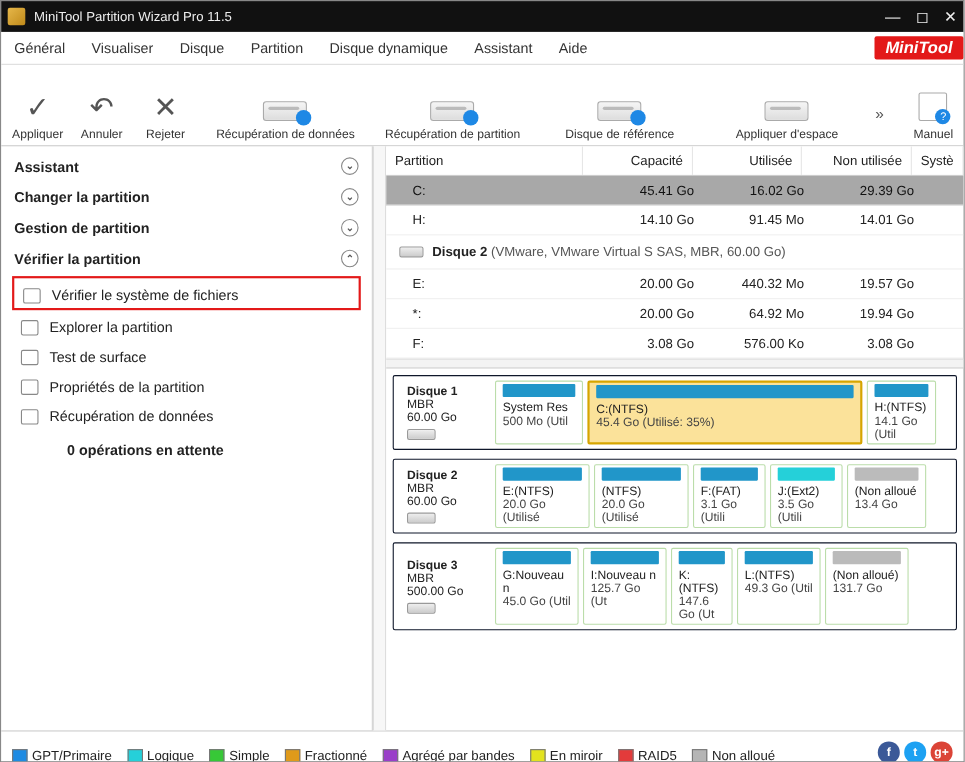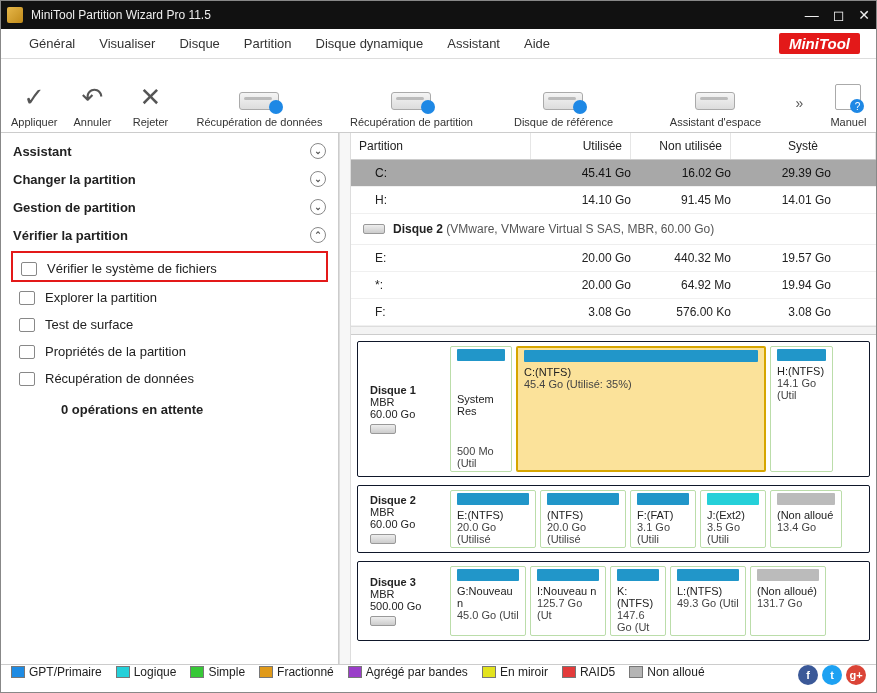--- a/index.html
+++ b/index.html
@@ -1,21 +1,21 @@
 <!DOCTYPE html>
 <html><head>
 <meta charset="utf-8">
 <style>
   * { box-sizing: border-box; margin: 0; padding: 0; font-family: "Segoe UI", Tahoma, sans-serif; }
   body { width: 877px; height: 693px; background: #fff; border:1px solid #888; overflow:hidden; font-size:12px; color:#222;}
   .titlebar { background:#111; color:#eee; height:28px; display:flex; align-items:center; padding:0 6px; }
   .titlebar .appicon { width:16px; height:16px; margin-right:8px; background:linear-gradient(135deg,#e6b74a,#c08a1a); border-radius:2px;}
   .titlebar .wincontrols { margin-left:auto; display:flex; gap:14px; font-size:14px; }
   .titlebar .wincontrols span{cursor:default;}
-  .menubar { height:30px; display:flex; align-items:center; padding:0 16px; border-bottom:1px solid #ddd;text-align:center; }
+  .menubar { height:30px; display:flex; align-items:center; padding:0 0; border-bottom:1px solid #ddd;text-align:center; }
   .menubar .mi { padding:0 12px; font-size:13px; color:#333; }
   .menubar .brand { margin-left:auto; background:#e31919; color:#fff; font-weight:bold; font-style:italic; padding:2px 10px; font-size:15px; border-radius:2px;}
   .menubar .brand .m { color:#fff;}
   .menubar .brand .t { color:#fff;}
   .toolbar { height:74px; display:flex; align-items:stretch; border-bottom:1px solid #ccc; }
   .toolbar .tgrp { display:flex; align-items:flex-end; padding:6px 6px 4px 6px; gap:4px;}
   .toolbar .sep { width:1px; background:#ddd; margin:8px 0;}
   .tbtn { display:flex; flex-direction:column; align-items:center; justify-content:flex-end; padding:0 4px; min-width:54px; text-align:center; font-size:11px; color:#333; }
   .tbtn .big { font-size:26px; color:#555; line-height:1; margin-bottom:6px;}
   .tbtn.wide { min-width:140px;}
@@ -51,21 +51,21 @@
   .diskcard { border:1px solid #0f172a; border-radius:2px; margin-bottom:8px; display:flex; align-items:stretch; padding:4px;}
   .diskcard .dlabel{width:88px; padding:4px 2px 4px 8px; font-size:11px; display:flex;flex-direction:column;justify-content:center;}
   .diskcard .dlabel .dicn{width:26px;height:10px;background:linear-gradient(#eee,#ccc);border:1px solid #999;border-radius:2px;margin-top:4px;}
   .diskcard .parts{flex:1; display:flex; gap:4px;}
   .part { border:1px solid #bda; border-radius:2px; padding:2px 6px 2px 6px; display:flex;flex-direction:column;justify-content:flex-start; font-size:11px; position:relative; overflow:hidden;}
   .part .bar{height:12px; background:#2196c9; margin-bottom:4px; border-radius:1px;}
   .part.highlight{border:2px solid #d6a500; background:#fbe29a;}
   .part.highlight .bar{background:#2196c9;}
   .part.gray .bar{background:#bbb;}
   .part.cyan .bar{background:#25d0d9;}
-  .statusbar { height:30px; border-top:1px solid #ccc; display:flex; align-items:flex-start; padding:0 10px; gap:14px; font-size:12px;}
+  .statusbar { height:30px; border-top:1px solid #ccc; display:flex; align-items:flex-end; padding:0 10px; gap:14px; font-size:12px;}
   .legend{display:flex;align-items:center;gap:4px;}
   .legend .sw{width:14px;height:12px;border:1px solid #777;}
   .social{margin-left:auto;display:flex;gap:4px;}
   .social span{width:20px;height:20px;border-radius:50%;display:inline-flex;align-items:center;justify-content:center;color:#fff;font-weight:bold;font-size:11px;}
   .scrollhint{height:8px;border-top:1px solid #ddd;background:#f3f3f3;}
 </style>
 </head>
 <body>
 
 <div class="titlebar">
@@ -122,21 +122,21 @@
   <div class="tgrp">
     <div class="tbtn wide">
         <div class="diskicon badge-scan"></div>
         <div>Disque de référence</div>
       </div>
   </div>
   <div class="sep"></div>
   <div class="tgrp">
     <div class="tbtn wide">
         <div class="diskicon"></div>
-        <div>Assistant d'espace</div>
+        <div>Appliquer d'espace</div>
       </div>
     <div class="tbtn" style="min-width:20px;">
         <div class="big" style="font-size:14px;">»</div>
         <div>&nbsp;</div>
       </div>
   </div>
   <div class="sep"></div>
   <div class="tgrp">
     <div class="tbtn">
       <div style="width:26px;height:26px;border:1px solid #aaa;border-radius:2px;position:relative;margin-bottom:6px;">
@@ -190,20 +190,21 @@
         </div>
       <div class="ops">0 opérations en attente</div>
     </div>
   </div>
 
   <div class="vsep"></div>
 
   <div class="main">
     <div class="thead">
       <div class="col p">Partition</div>
+      <div class="col c">Capacité</div>
       <div class="col u">Utilisée</div>
       <div class="col n">Non utilisée</div>
       <div class="col s">Systè</div>
     </div>
     <div class="tbody" id="tbody">
         <div class="trow sel">
           <div class="col p" style="padding-left:24px">C:</div>
           <div class="col c">45.41 Go</div>
           <div class="col u">16.02 Go</div>
           <div class="col n">29.39 Go</div>
@@ -242,21 +243,21 @@
     <div class="scrollhint"></div>
     <div class="disks" id="disks">
         <div class="diskcard">
           <div class="dlabel">
             <b>Disque 1</b>
             <span>MBR</span>
             <span>60.00 Go</span>
             <span class="dicn"></span>
           </div>
           <div class="parts">
-            <div class="part " style="width: 62px; gap: 28px;">
+            <div class="part " style="width: 80px;">
               <div class="bar"></div>
               <div>System Res</div>
               <div style="color:#444">500 Mo (Util</div>
             </div>
             <div class="part highlight" style="width: 250px;">
               <div class="bar"></div>
               <div>C:(NTFS)</div>
               <div style="color:#444">45.4 Go (Utilisé: 35%)</div>
             </div>
             <div class="part " style="width: 63px;">

